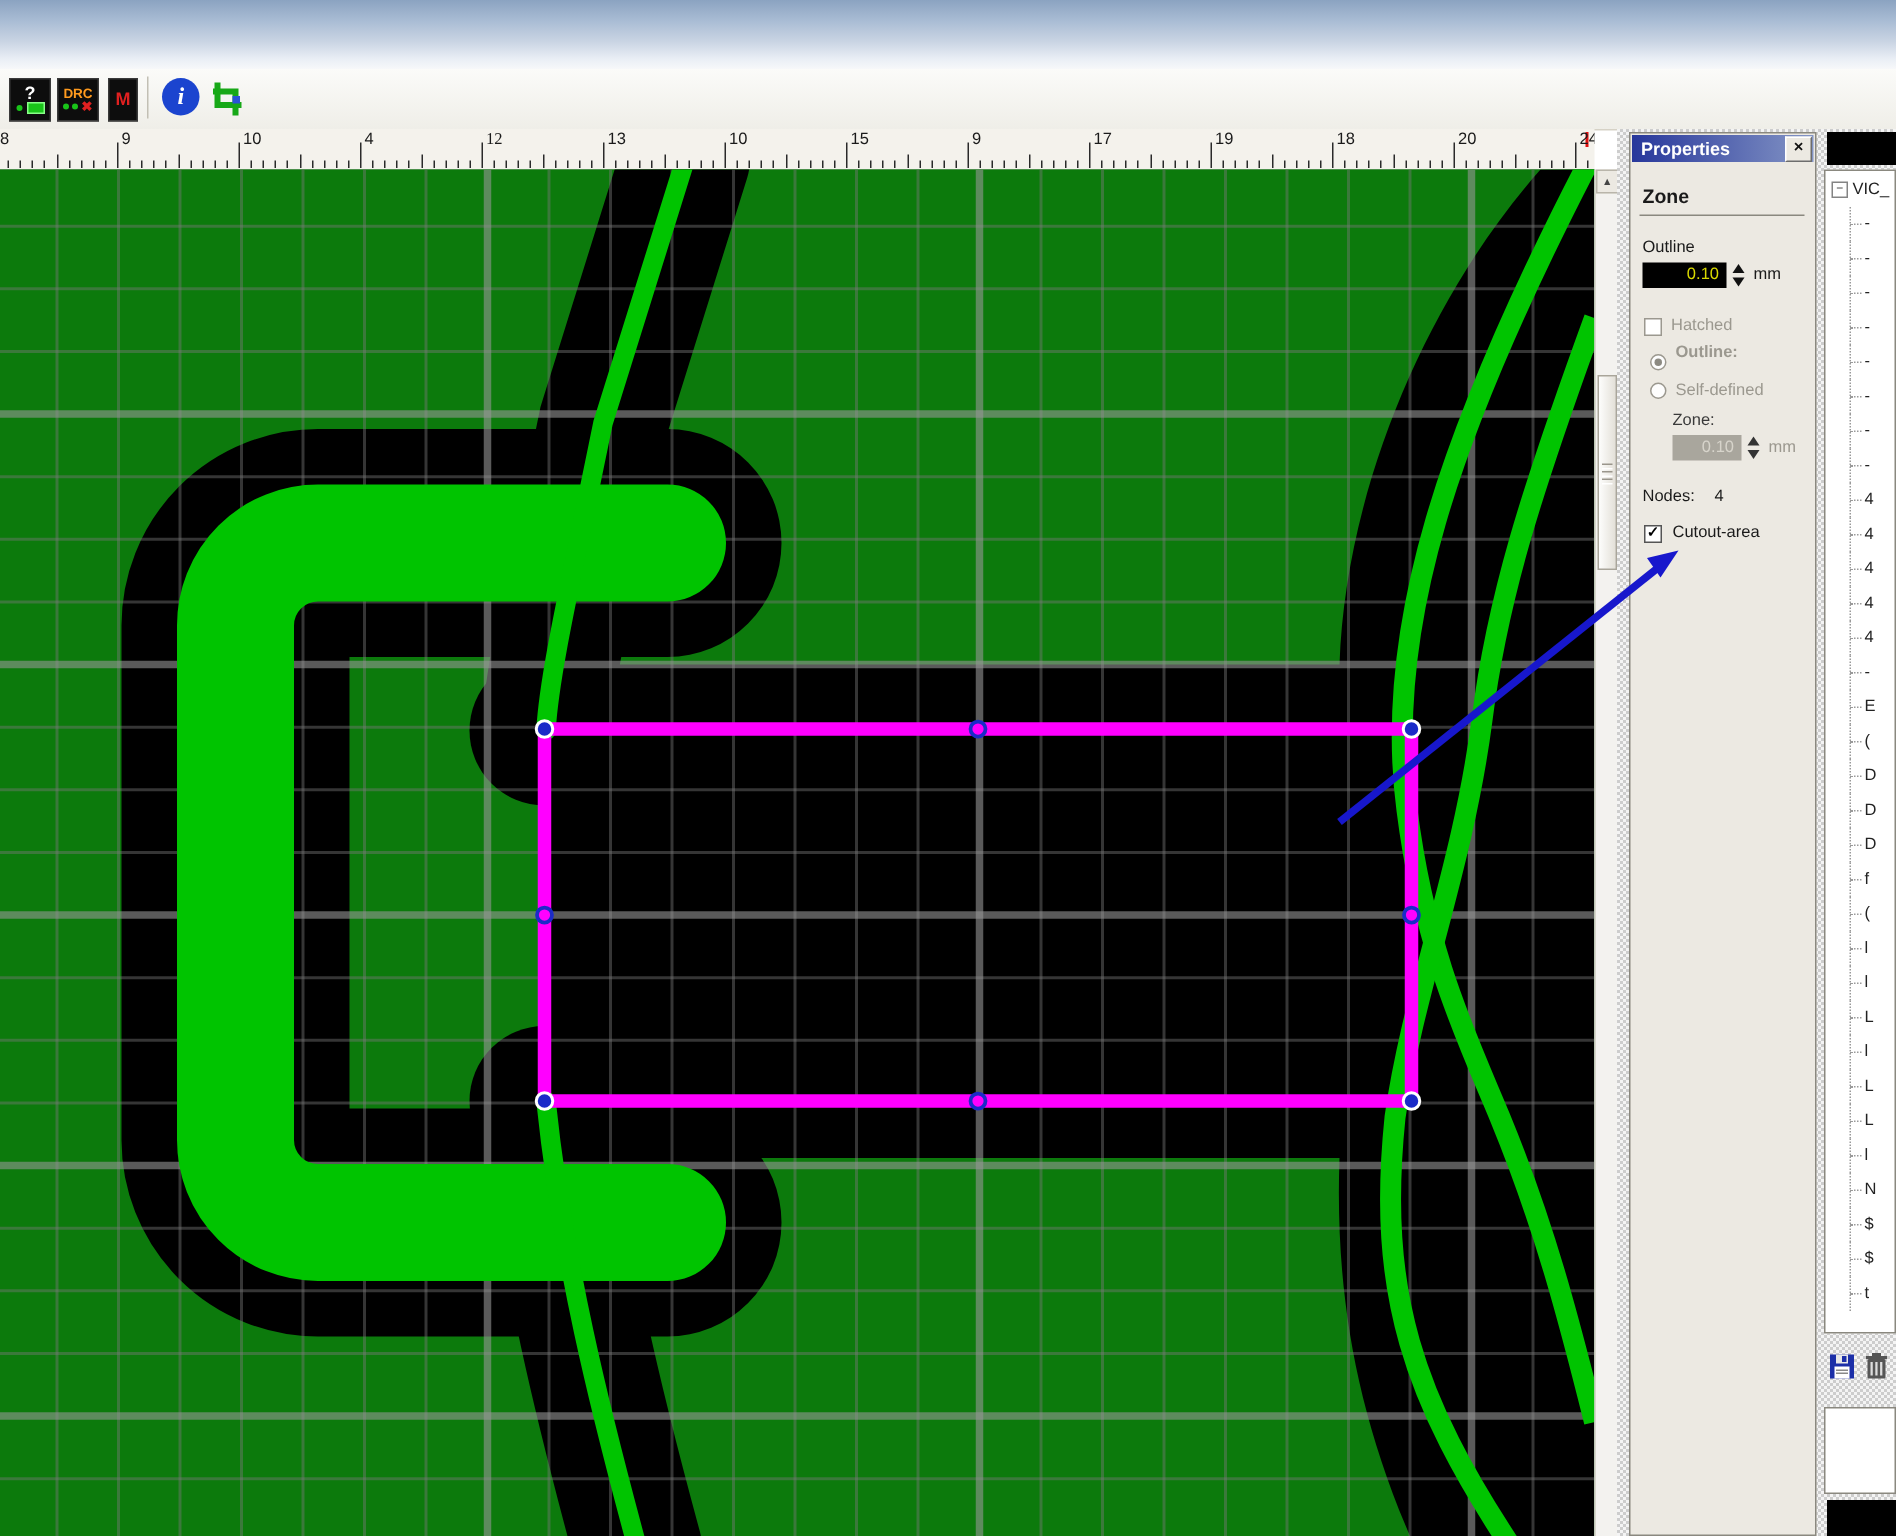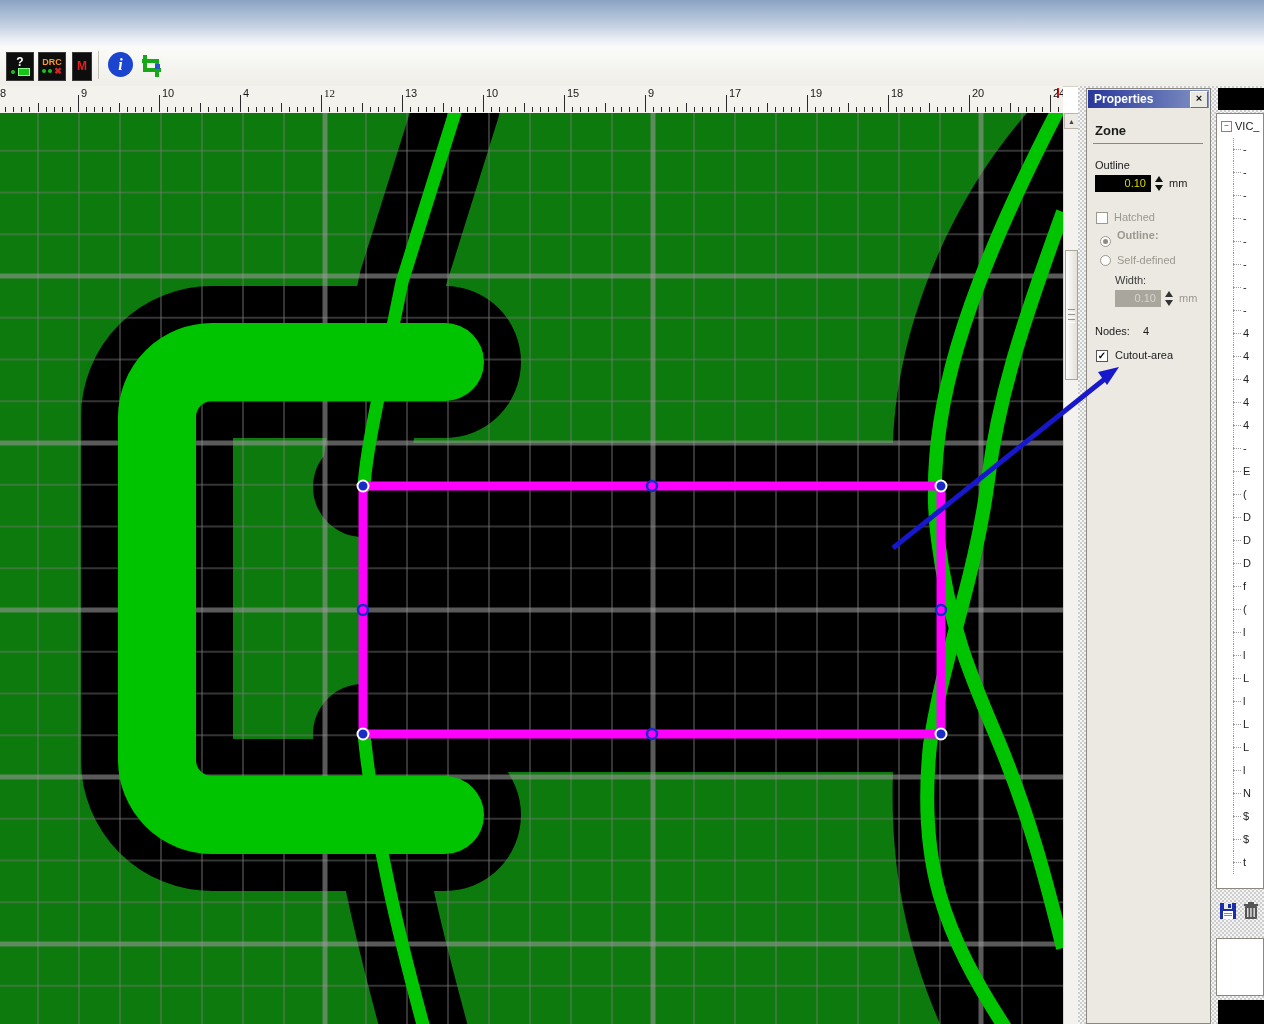--- a/index.html
+++ b/index.html
@@ -408,21 +408,21 @@
     <div class="cb" id="hatched-cb"></div>
     <div id="hatched-label" class="dis">Hatched</div>
 
     <div class="radio" id="r1">
         <div class="dotc"></div>
       </div>
     <div id="r1l" class="dis">Outline:</div>
     <div class="radio" id="r2"></div>
     <div id="r2l" class="dis">Self-defined</div>
 
-    <div id="width-label">Width:</div>
+    <div id="width-label">Zone:</div>
     <div class="valfield" id="width-field">0.10</div>
     <div class="spin" id="width-spin">
         <span class="u"></span>
         <span class="d"></span>
       </div>
     <div id="width-unit" class="dis">mm</div>
 
     <div id="nodes-label">Nodes:</div>
     <div id="nodes-value">4</div>
 

